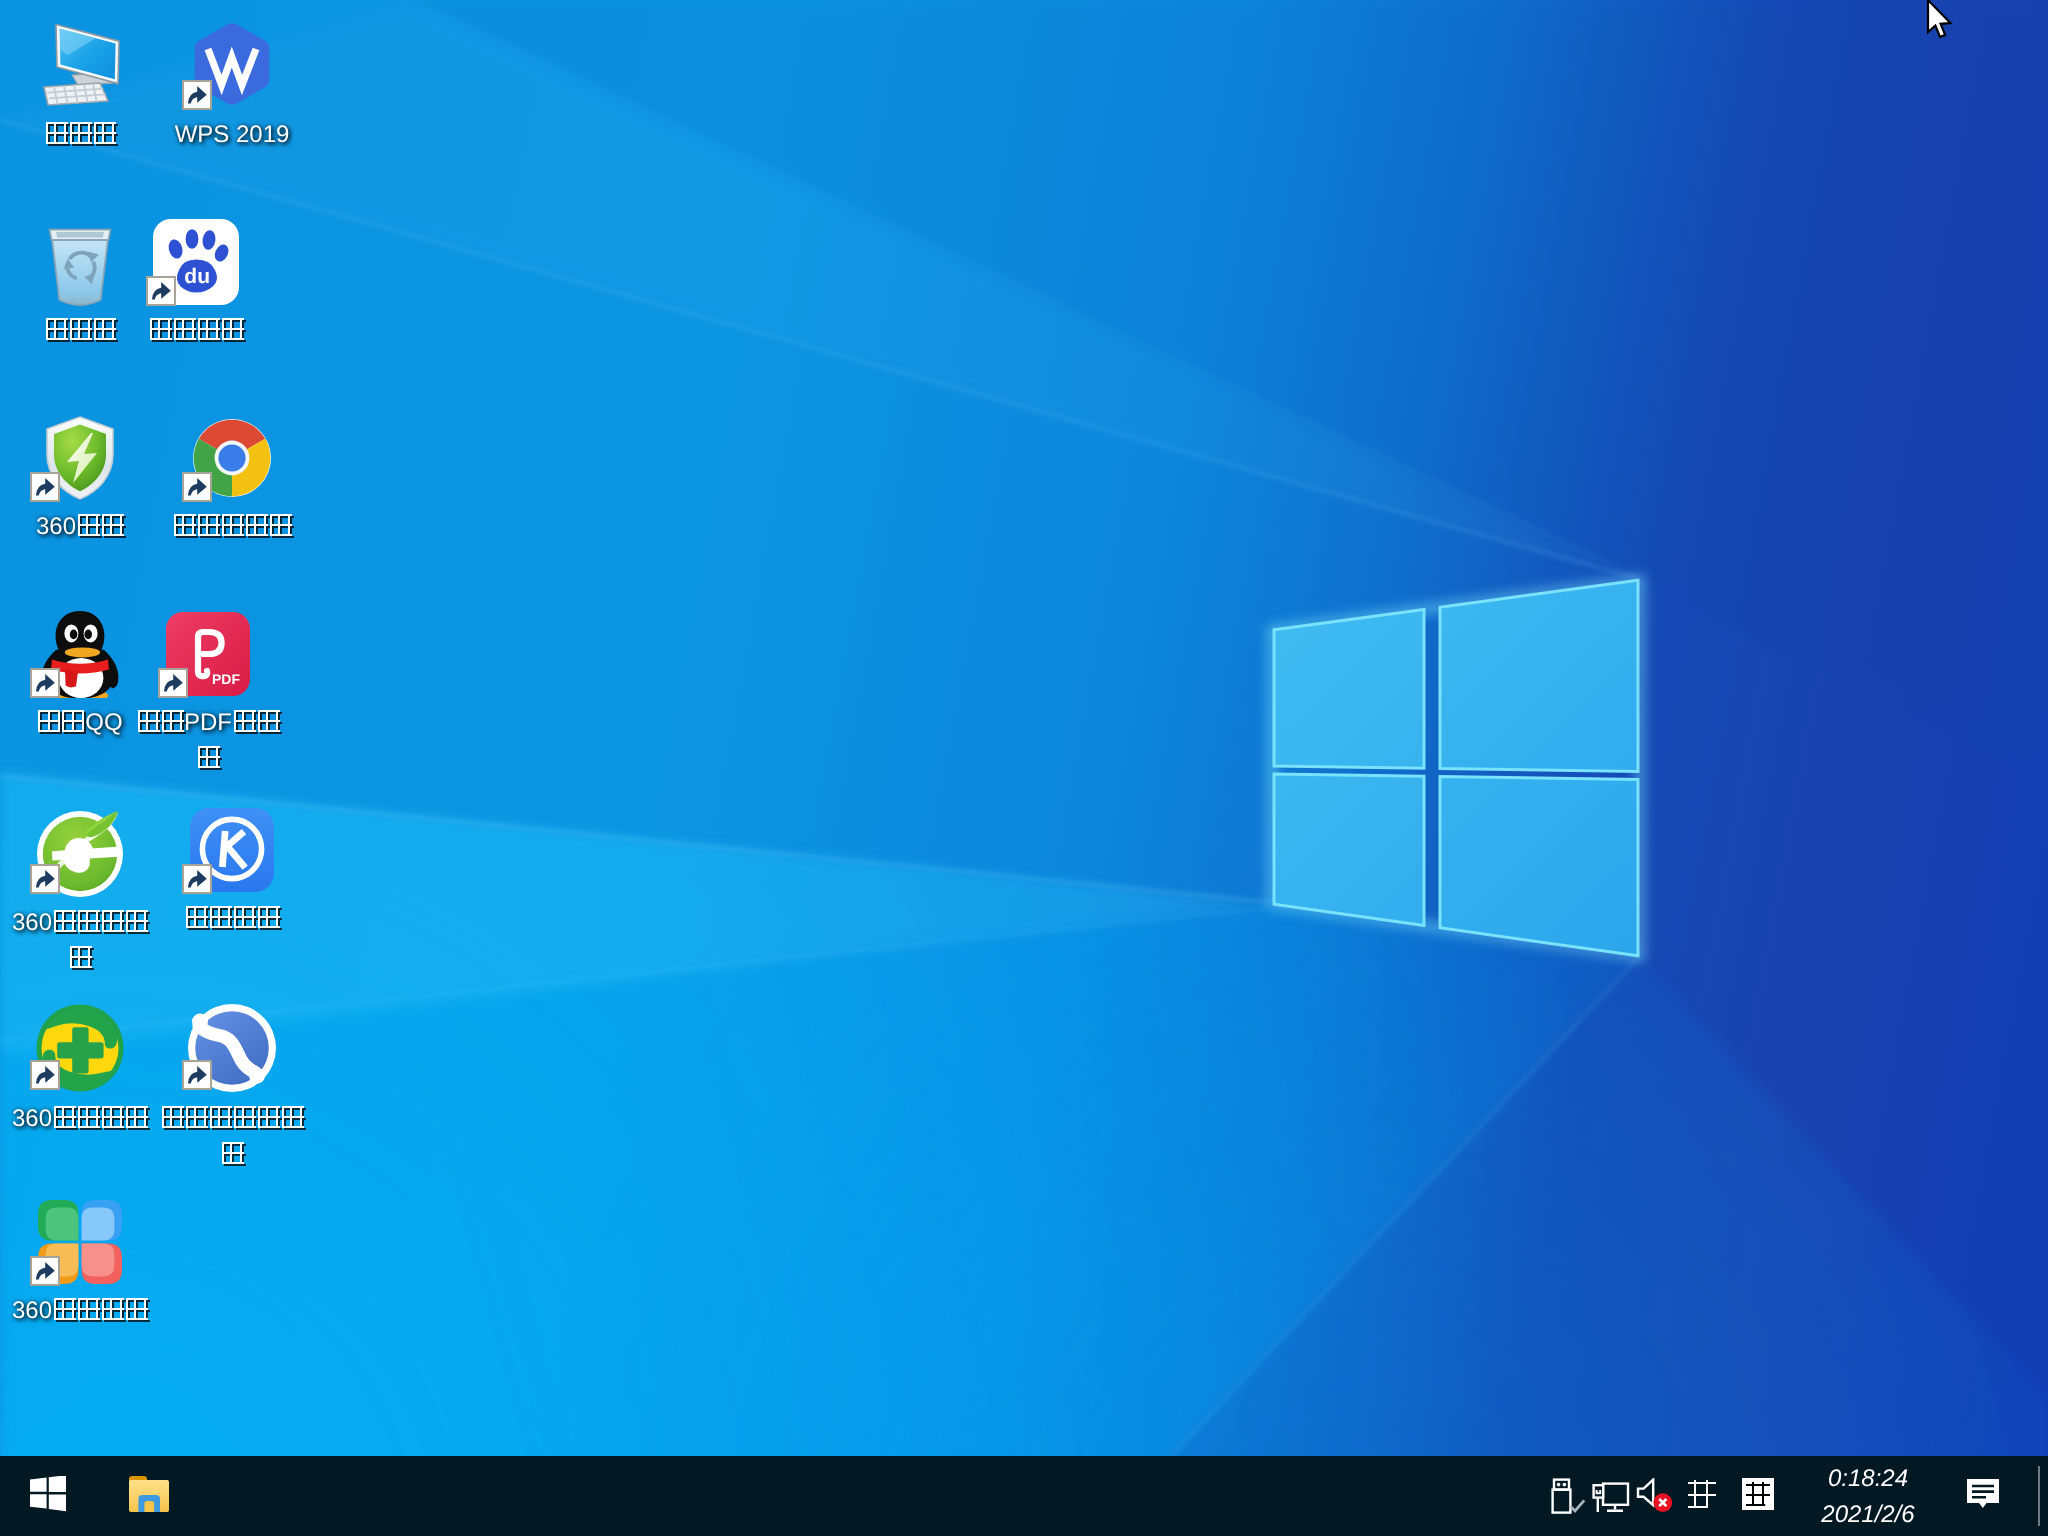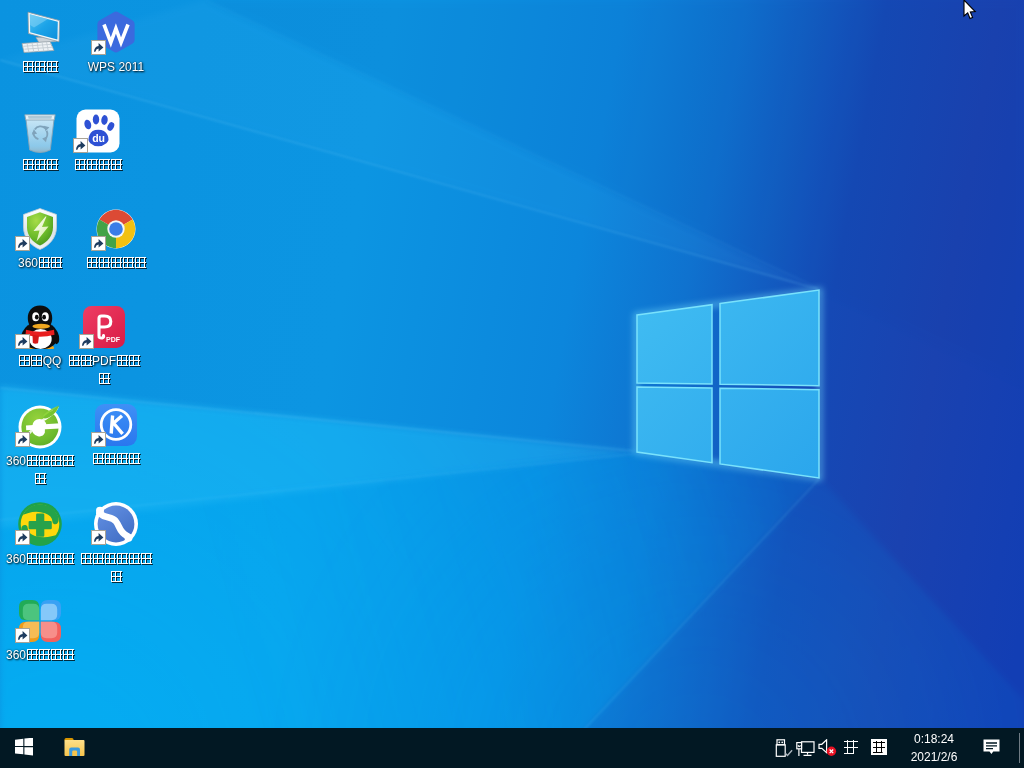--- a/index.html
+++ b/index.html
@@ -29,21 +29,21 @@
       linear-gradient(#fff,#fff) 25% 0/1.4px 100% no-repeat,
       linear-gradient(#fff,#fff) 75% 0/1.4px 100% no-repeat;}
   .cjd{width:12px;height:12px;
     background:
       linear-gradient(#000,#000) 0 1px/100% 1.3px no-repeat,
       linear-gradient(#000,#000) 0 55%/100% 1.3px no-repeat,
       linear-gradient(#000,#000) 0 100%/80% 1.3px no-repeat,
       linear-gradient(#000,#000) 25% 0/1.3px 100% no-repeat,
       linear-gradient(#000,#000) 75% 0/1.3px 100% no-repeat;}
   #clock{position:absolute;left:905px;top:731px;width:58px;text-align:center;
-    color:#fff;font-size:12px;line-height:17.5px;}
+    color:#fff;font-size:12px;line-height:17.5px;font-style:italic;}
 </style>
 </head>
 <body>
 <div id="desk">
 <svg id="wall" viewBox="0 0 1024 768">
   <defs>
     <linearGradient id="bg" x1="0" y1="0" x2="1100" y2="205" gradientUnits="userSpaceOnUse">
       <stop offset="0" stop-color="#0a93e0"></stop>
       <stop offset="0.35" stop-color="#0c95e2"></stop>
       <stop offset="0.55" stop-color="#0c86dc"></stop>
@@ -126,21 +126,21 @@
 
 <div class="ico" style="left:78px;top:11px">
   <svg class="main" width="44" height="44" viewBox="0 0 44 44">
     <path d="M19.8,1.2 a4.5,4.5 0 0 1 4.4,0 L38.3,9.2 a4.5,4.5 0 0 1 2.3,3.9 V28.9 a4.5,4.5 0 0 1 -2.3,3.9 L24.2,40.8 a4.5,4.5 0 0 1 -4.4,0 L5.7,32.8 a4.5,4.5 0 0 1 -2.3,-3.9 V13.1 a4.5,4.5 0 0 1 2.3,-3.9 Z" fill="#3b6ade"></path>
     <path d="M10,13.5 L16.8,31.5 L21.9,17.5 L27,31.5 L34,13.5" stroke="#fff" stroke-width="3.6" fill="none"></path>
   </svg>
   <svg width="15" height="15" viewBox="0 0 15 15" style="position:absolute;left:13px;top:29px">
     <rect x="0.5" y="0.5" width="14" height="14" fill="#fff" stroke="#a8a396"></rect>
     <path d="M3,11.8 Q3.3,6.5 7.6,5.9 L7.6,3 L12.4,7.4 L7.6,11.4 L7.6,8.6 Q4.8,9 4.4,11.8 Z" fill="#1e3c5f"></path>
   </svg>
-  <div class="lbl">WPS 2011</div>
+  <div class="lbl">WPS 2019</div>
 </div>
 
 <div class="ico" style="left:2px;top:109px">
   <svg class="main" width="44" height="44" viewBox="0 0 44 44">
     <defs>
       <linearGradient id="bing" x1="0" y1="0" x2="0" y2="1">
         <stop offset="0" stop-color="#e8f4fa" stop-opacity="0.85"></stop>
         <stop offset="0.8" stop-color="#d3e6ef" stop-opacity="0.65"></stop>
         <stop offset="1" stop-color="#a3b8c2" stop-opacity="0.85"></stop>
       </linearGradient>

